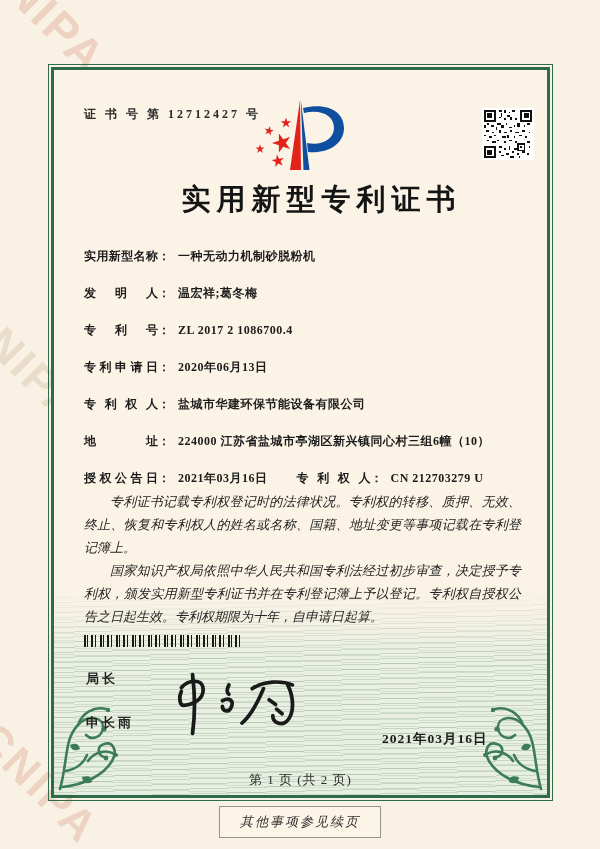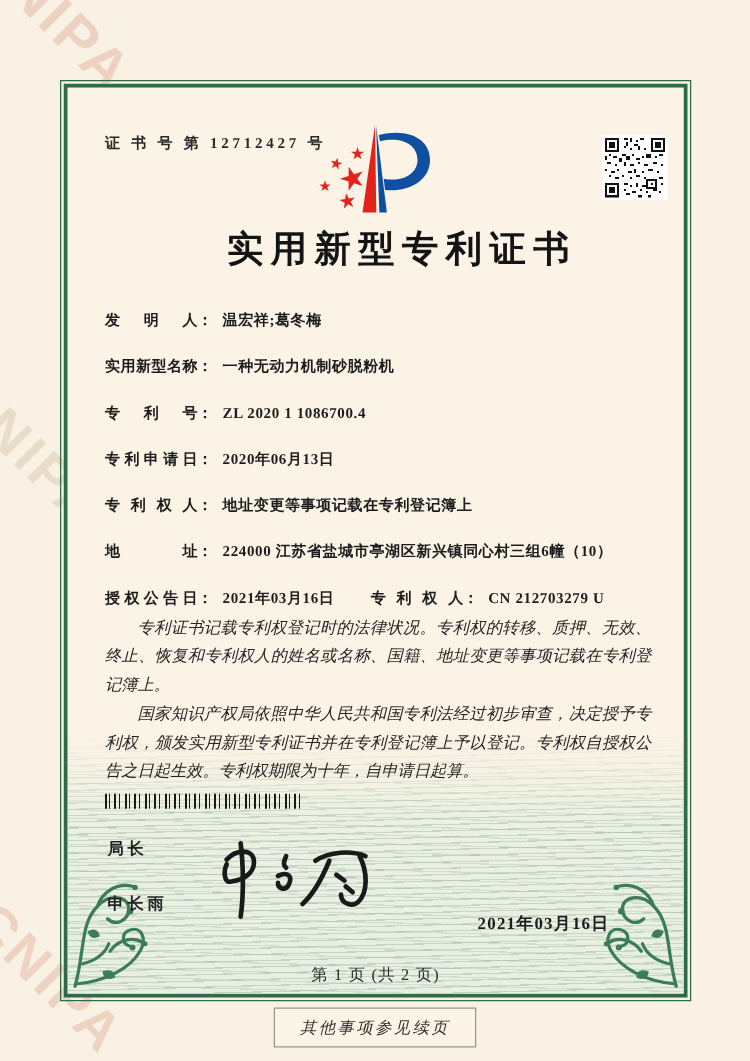--- a/index.html
+++ b/index.html
@@ -235,33 +235,33 @@
         <rect x="10" y="27" width="2" height="1"></rect>
           <rect x="16" y="28" width="2" height="1"></rect>
           <rect x="21" y="28" width="1" height="1"></rect>
       </g>
     </svg>
 
     <div class="title">实用新型专利证书</div>
 
     <div class="fields">
       <div class="frow">
+        <span class="flabel">实用新型名称</span><span class="fcolon">：</span><span class="fvalue">一种无动力机制砂脱粉机</span>
+      </div>
+      <div class="frow">
         <span class="flabel">发明人</span><span class="fcolon">：</span><span class="fvalue">温宏祥;葛冬梅</span>
       </div>
       <div class="frow">
-        <span class="flabel">实用新型名称</span><span class="fcolon">：</span><span class="fvalue">一种无动力机制砂脱粉机</span>
-      </div>
-      <div class="frow">
-        <span class="flabel">专利号</span><span class="fcolon">：</span><span class="fvalue">ZL 2020 1 1086700.4</span>
+        <span class="flabel">专利号</span><span class="fcolon">：</span><span class="fvalue">ZL 2017 2 1086700.4</span>
       </div>
       <div class="frow">
         <span class="flabel">专利申请日</span><span class="fcolon">：</span><span class="fvalue">2020年06月13日</span>
       </div>
       <div class="frow">
-        <span class="flabel">专利权人</span><span class="fcolon">：</span><span class="fvalue">地址变更等事项记载在专利登记簿上</span>
+        <span class="flabel">专利权人</span><span class="fcolon">：</span><span class="fvalue">盐城市华建环保节能设备有限公司</span>
       </div>
       <div class="frow">
         <span class="flabel">地址</span><span class="fcolon">：</span><span class="fvalue">224000 江苏省盐城市亭湖区新兴镇同心村三组6幢（10）</span>
       </div>
       <div class="frow">
         <span class="fgroup">
           <span class="flabel">授权公告日</span><span class="fcolon">：</span><span class="fvalue">2021年03月16日</span>
         </span>
         <span class="fgroup fgroup2">
           <span class="flabel">专利权人</span><span class="fcolon">：</span><span class="fvalue">CN 212703279 U</span>

